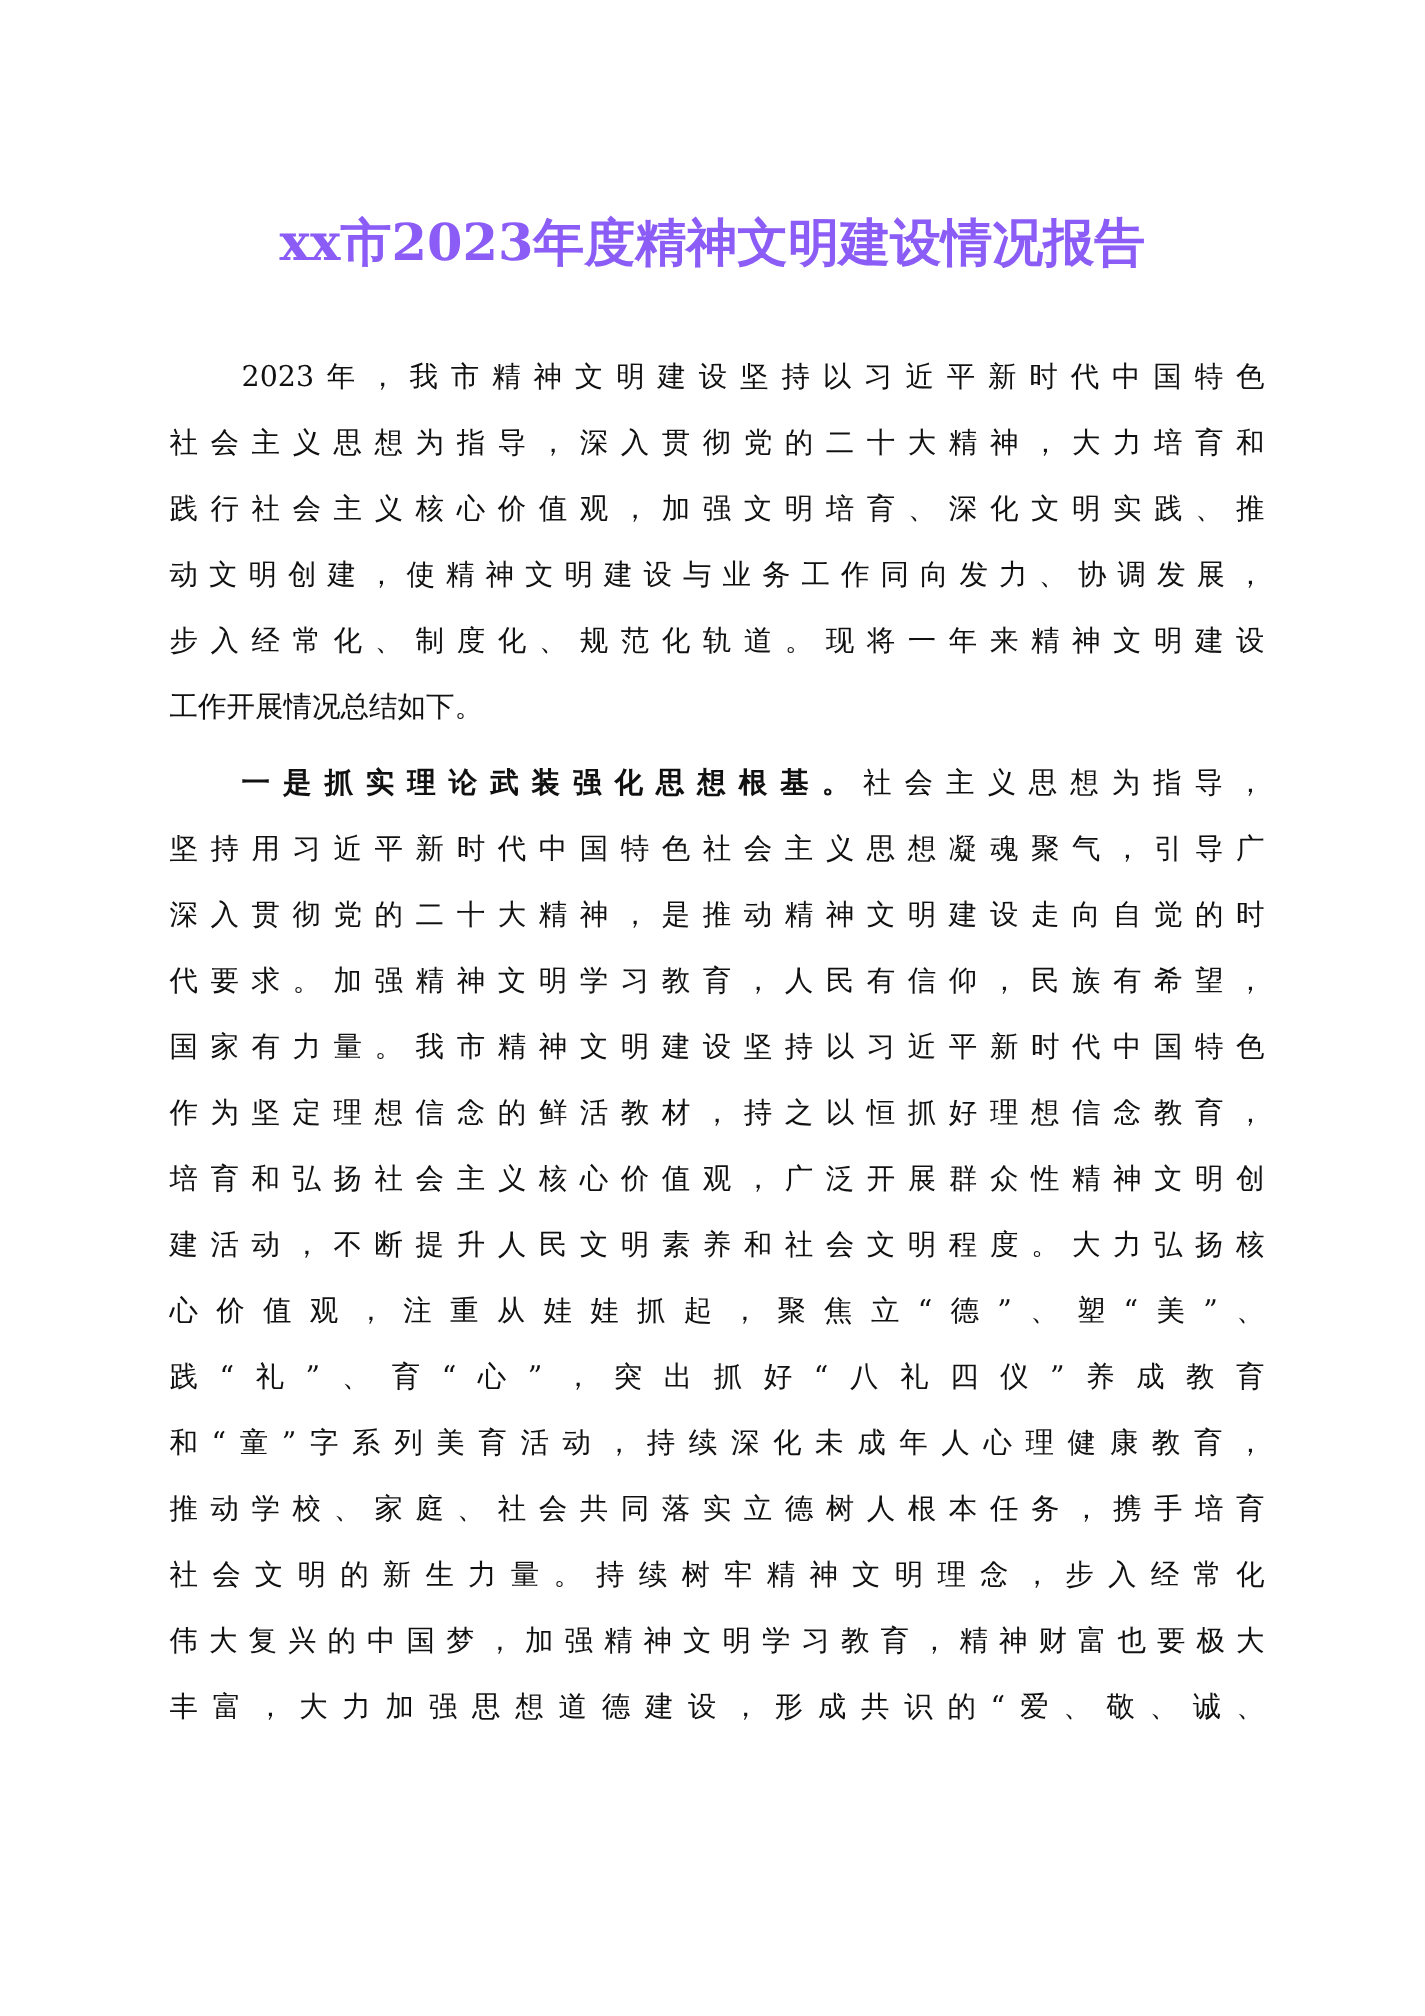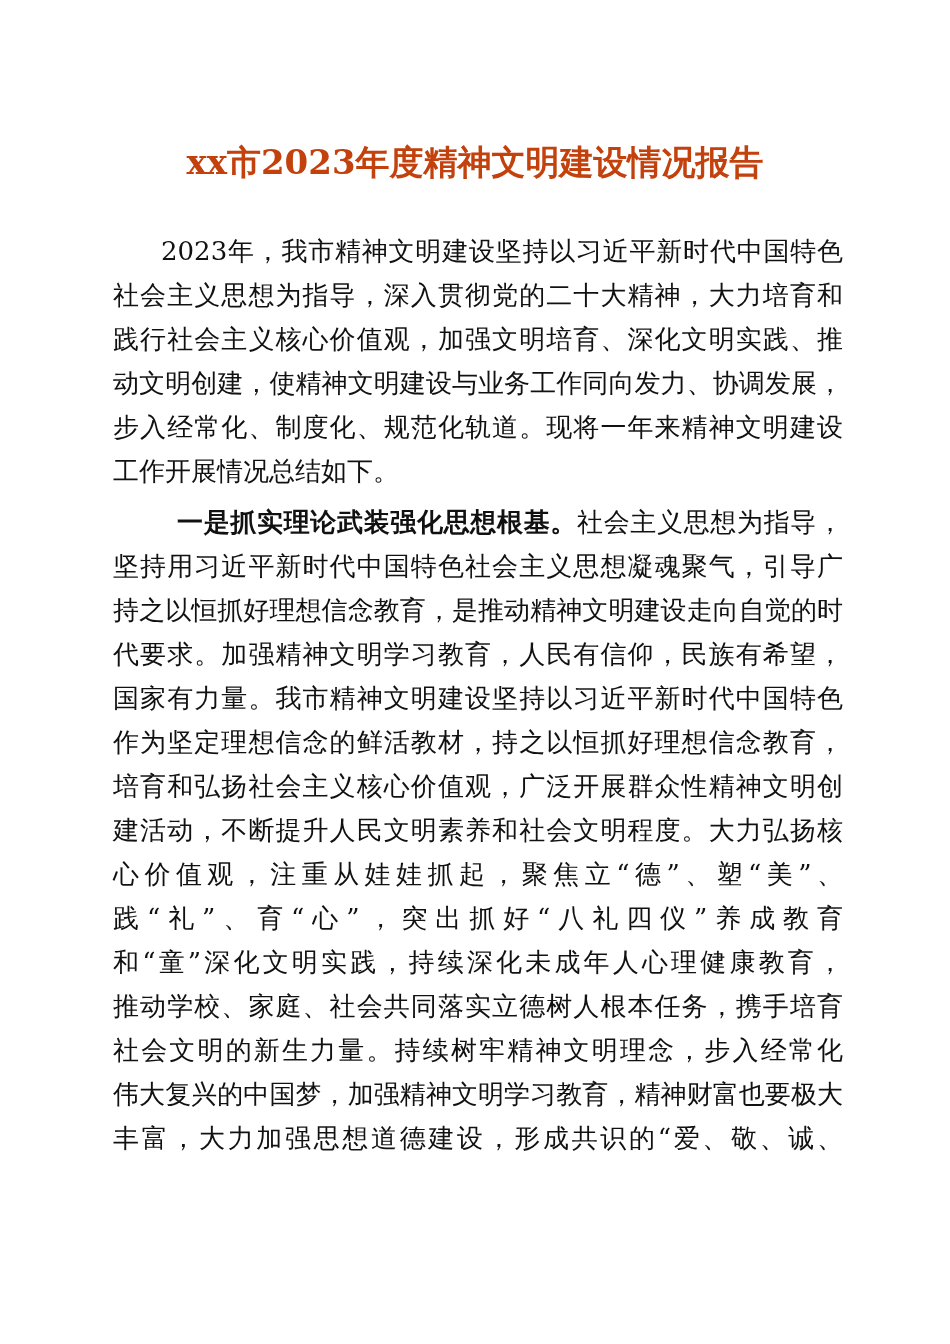--- a/index.html
+++ b/index.html
@@ -1,59 +1,59 @@
 <!DOCTYPE html>
 <html><head>
 <meta charset="utf-8">
 <style>
   html, body { margin: 0; padding: 0; background: #ffffff; }
   body { width: 950px; height: 1344px; position: relative; overflow: hidden; }
   .page { position: absolute; left: 0; top: 0; width: 950px; height: 1344px; background: #ffffff; }
   .title {
     position: absolute; left: 0; top: 138px; width: 950px; text-align: center;
     font-family: "DejaVu Serif", "Liberation Serif", serif;
-    font-weight: bold; font-size: 34px; color: #c2410c; letter-spacing: 0px;
+    font-weight: bold; font-size: 34px; color: #8b5cf6; letter-spacing: 0px;
     line-height: 48px;
   }
   .line {
     position: absolute; left: 113px; width: 730px;
     font-family: "DejaVu Serif", "Liberation Serif", serif;
-    font-size: 26px; color: #111; line-height: 36px; height: 36px;
+    font-size: 19px; color: #111; line-height: 36px; height: 36px;
     white-space: nowrap; text-align: justify; text-align-last: justify;
     letter-spacing: 0;
   }
   .line.indent { left: 161px; width: 682px; }
   .line.last { text-align-last: left; }
-  .lead { font-weight: bold; margin-left: 16px; }
+  .lead { font-weight: bold; }
 </style>
 </head>
 <body>
 
 <div class="page">
   <div class="title">xx市2023年度精神文明建设情况报告</div>
 
   <div>
     <div class="line indent" style="top:233px">2023年，我市精神文明建设坚持以习近平新时代中国特色</div>
     <div class="line" style="top:277px">社会主义思想为指导，深入贯彻党的二十大精神，大力培育和</div>
     <div class="line" style="top:321px">践行社会主义核心价值观，加强文明培育、深化文明实践、推</div>
     <div class="line" style="top:365px">动文明创建，使精神文明建设与业务工作同向发力、协调发展，</div>
     <div class="line" style="top:409px">步入经常化、制度化、规范化轨道。现将一年来精神文明建设</div>
     <div class="line last" style="top:453px">工作开展情况总结如下。</div>
   </div>
 
   <div>
     <div class="line indent" style="top:504px"><span class="lead">一是抓实理论武装强化思想根基。</span><span>社会主义思想为指导，</span></div>
     <div class="line" style="top:548px">坚持用习近平新时代中国特色社会主义思想凝魂聚气，引导广</div>
-    <div class="line" style="top:592px">持之以恒抓好理想信念教育，是推动精神文明建设走向自觉的时</div>
+    <div class="line" style="top:592px">深入贯彻党的二十大精神，是推动精神文明建设走向自觉的时</div>
     <div class="line" style="top:636px">代要求。加强精神文明学习教育，人民有信仰，民族有希望，</div>
     <div class="line" style="top:680px">国家有力量。我市精神文明建设坚持以习近平新时代中国特色</div>
     <div class="line" style="top:724px">作为坚定理想信念的鲜活教材，持之以恒抓好理想信念教育，</div>
     <div class="line" style="top:768px">培育和弘扬社会主义核心价值观，广泛开展群众性精神文明创</div>
     <div class="line" style="top:812px">建活动，不断提升人民文明素养和社会文明程度。大力弘扬核</div>
     <div class="line" style="top:856px">心价值观，注重从娃娃抓起，聚焦立“德”、塑“美”、</div>
     <div class="line" style="top:900px">践“礼”、育“心”，突出抓好“八礼四仪”养成教育</div>
-    <div class="line" style="top:944px">和“童”深化文明实践，持续深化未成年人心理健康教育，</div>
+    <div class="line" style="top:944px">和“童”字系列美育活动，持续深化未成年人心理健康教育，</div>
     <div class="line" style="top:988px">推动学校、家庭、社会共同落实立德树人根本任务，携手培育</div>
     <div class="line" style="top:1032px">社会文明的新生力量。持续树牢精神文明理念，步入经常化</div>
     <div class="line" style="top:1076px">伟大复兴的中国梦，加强精神文明学习教育，精神财富也要极大</div>
     <div class="line" style="top:1120px">丰富，大力加强思想道德建设，形成共识的“爱、敬、诚、</div>
   </div>
 </div>
 
 </body></html>

